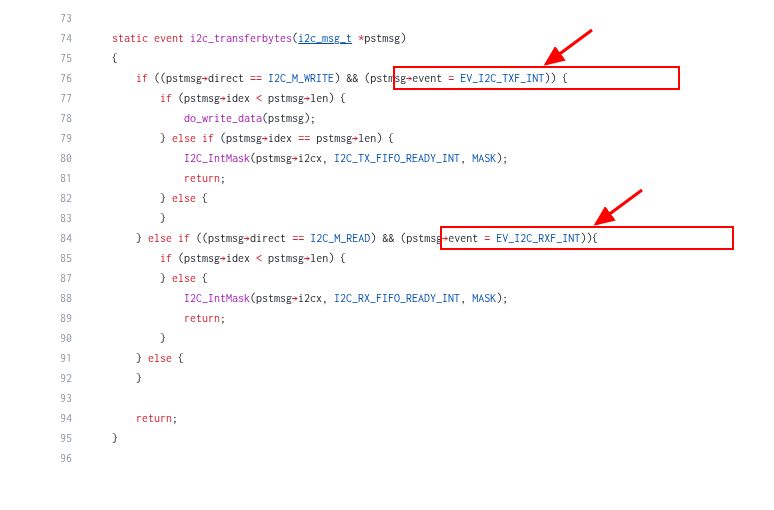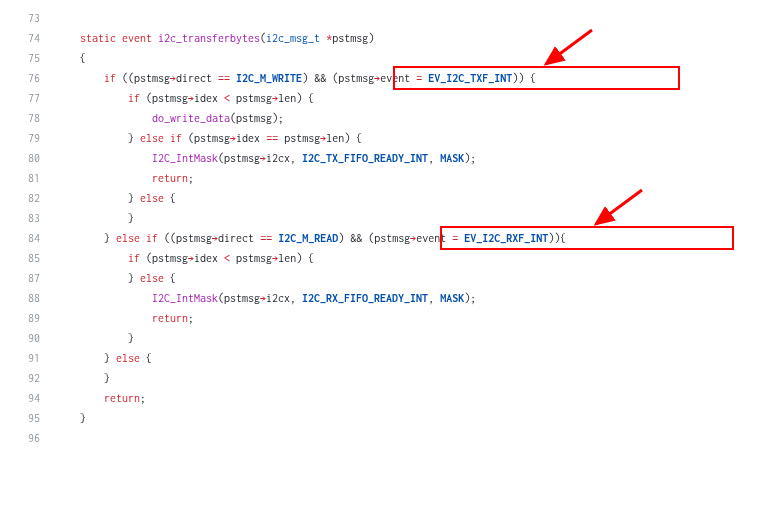--- a/index.html
+++ b/index.html
@@ -16,28 +16,29 @@
     display: flex;
     white-space: pre;
   }
   .gutter {
     width: 40px;
     text-align: right;
     padding-right: 16px;
     color: #8c959f;
     user-select: none;
     flex-shrink: 0;
+    padding-left: 32px;
   }
   .code {
     flex: 1;
   }
   .kw   { color: #cf222e; }      
-  .type { color: #0550ae; }      
+  .type { color: #0550ae; text-decoration: underline; }      
   .fn   { color: #a21caf; }      
-  .const{ color: #0550ae; font-weight: bold; }      
+  .const{ color: #0550ae; }      
   .op   { color: #cf222e; }      
 
   
   .hlbox {
     position: absolute;
     border: 2.5px solid #ff0000;
     background: transparent;
     pointer-events: none;
   }
   
@@ -84,20 +85,21 @@
 <div class="line"><span class="gutter">88</span><span class="code">                <span class="fn">I2C_IntMask</span><span>(</span><span>pstmsg</span><span class="op">→</span><span>i2cx</span><span>, </span><span class="const">I2C_RX_FIFO_READY_INT</span><span>, </span><span class="const">MASK</span><span>);</span></span></div>
 
 <div class="line"><span class="gutter">89</span><span class="code">                <span class="kw">return</span><span>;</span></span></div>
 
 <div class="line"><span class="gutter">90</span><span class="code">            <span>}</span></span></div>
 
 <div class="line"><span class="gutter">91</span><span class="code">        <span>} </span><span class="kw">else</span><span> {</span></span></div>
 
 <div class="line"><span class="gutter">92</span><span class="code">        <span>}</span></span></div>
 
+<div class="line"><span class="gutter">93</span><span class="code"></span></div>
 
 <div class="line"><span class="gutter">94</span><span class="code">        <span class="kw">return</span><span>;</span></span></div>
 
 <div class="line"><span class="gutter">95</span><span class="code">    <span>}</span></span></div>
 
 <div class="line"><span class="gutter">96</span><span class="code"></span></div>
 
 </div>
 
 <div class="hlbox" style="left:393px; top:66px; width:283px; height:20px;"></div>

